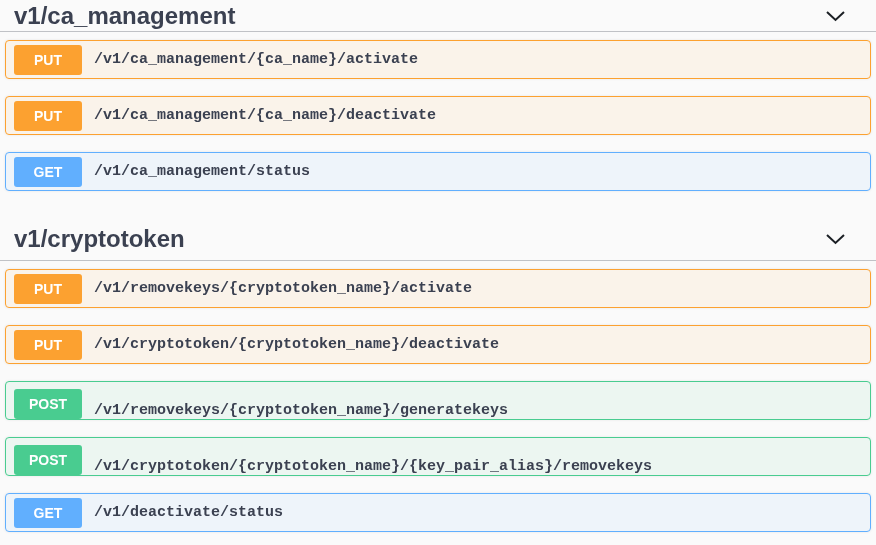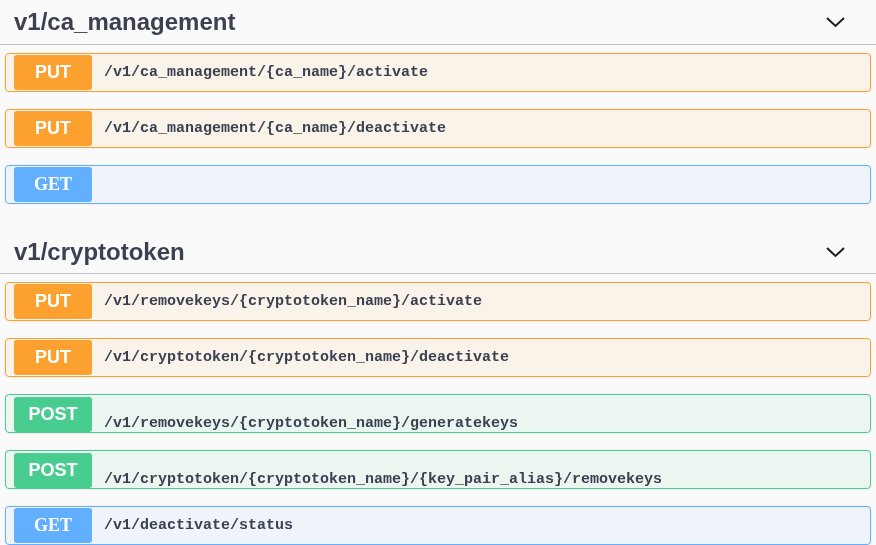--- a/index.html
+++ b/index.html
@@ -3,21 +3,21 @@
 <meta charset="utf-8">
 <style>
   * { margin: 0; padding: 0; box-sizing: border-box; }
   html, body {
     width: 876px; height: 545px;
     background: var(--page_bg, #fafafa);
     font-family: "Liberation Sans", sans-serif;
     overflow: hidden;
   }
   .tag-header {
-    height: 45px;
+    height: 32px;
     display: flex;
     align-items: center;
     justify-content: space-between;
     padding: 0 28px 0 14px;
     border-bottom: 1px solid rgba(59,65,81,.3);
     cursor: pointer;
   }
   .section-2 .tag-header { height: 44px; margin-top: 26px; }
   .tag-title {
     font-size: 24px;
@@ -37,32 +37,32 @@
     border: 1px solid;
     border-radius: 4px;
     padding-left: 8px;
     cursor: pointer;
     box-shadow: 0 0 3px rgba(0,0,0,.08);
   }
   .opblock.put  { border-color: var(--put,  #fca130); background: rgba(252,161,48,.08); }
   .opblock.get  { border-color: var(--get,  #61affe); background: rgba(97,175,254,.08); }
   .opblock.post { border-color: var(--post, #49cc90); background: rgba(73,204,144,.08); align-items: flex-end; }
   .method-badge {
-    width: 78px;
+    width: 68px;
     padding: 7px 0;
     border-radius: 3px;
-    font-size: 18px;
+    font-size: 14px;
     font-weight: bold;
     color: #ffffff;
     text-align: center;
     font-family: "Liberation Sans", sans-serif;
     flex: 0 0 auto;
   }
   .opblock.put  .method-badge { background: var(--put,  #fca130); }
-  .opblock.get  .method-badge { background: var(--get,  #61affe); font-family: Liberation Serif, serif; }
+  .opblock.get  .method-badge { background: var(--get,  #61affe); }
   .opblock.post .method-badge { background: var(--post, #49cc90); }
   .endpoint-path {
     margin-left: 12px;
     font-family: Liberation Mono, monospace;
     font-weight: bold;
     font-size: 15px;
     color: var(--text, #3b4151);
     white-space: nowrap;
   }
 </style>
@@ -84,20 +84,21 @@
       <div class="opblock put">
         <span class="method-badge">PUT</span>
         <span class="endpoint-path">/v1/ca_management/{ca_name}/activate</span>
       </div>
       <div class="opblock put">
         <span class="method-badge">PUT</span>
         <span class="endpoint-path">/v1/ca_management/{ca_name}/deactivate</span>
       </div>
       <div class="opblock get">
         <span class="method-badge">GET</span>
+        <span class="endpoint-path">/v1/ca_management/status</span>
       </div>
     </div>
   </section>
 
   <section class="section-2">
     <div class="tag-header">
       <h3 class="tag-title">v1/cryptotoken</h3>
       <button class="collapse-btn">
         <svg width="21" height="14" viewBox="0 0 21 14">
           <polyline points="2,3 10.5,11 19,3" fill="none" stroke="#1b1f24" stroke-width="2"></polyline>

